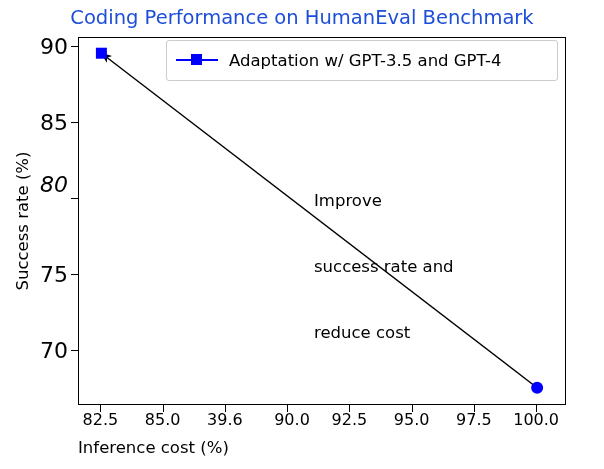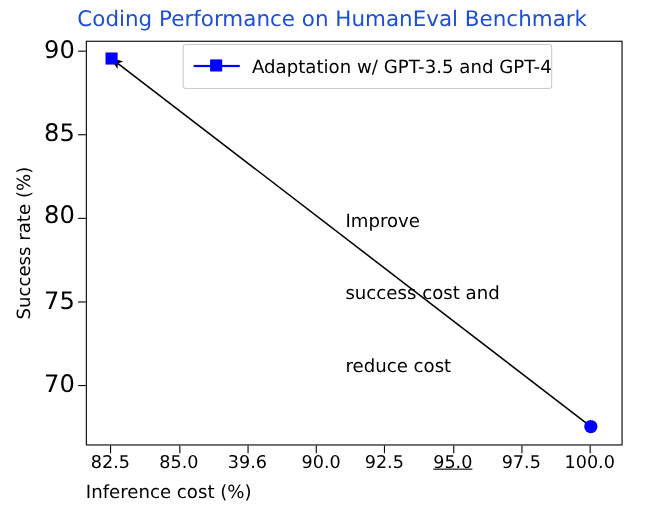--- a/index.html
+++ b/index.html
@@ -119,21 +119,21 @@
     width: 0;
     height: 7px;
     border-left: 1.3px solid #000000;
   }
 
   
   #legend {
     position: absolute;
     left: 166px;
     top: 40px;
-    width: 336px;
+    width: 392px;
     border: 1px solid #cccccc;
     border-radius: 3px;
     background: #ffffff;
     box-sizing: border-box;
     padding: 6px 9px 7px 9px;
   }
   .legend-row {
     display: flex;
     align-items: center;
     height: 26px;
@@ -190,39 +190,39 @@
 </head>
 <body>
 
 <div id="figure">
 
   <div id="chart-title">Coding Performance on HumanEval Benchmark</div>
 
   <div class="ytick-holder" id="ytick-holder">
       <div class="ytick-text" style="top: 350.256px;">70</div>
       <div class="ytick-text" style="top: 274.223px;">75</div>
-      <div class="ytick-text" style="top: 196px;">80</div>
+      <div class="ytick-text" style="top: 184px; font-style: italic;">80</div>
       <div class="ytick-text" style="top: 122.157px;">85</div>
       <div class="ytick-text" style="top: 46.124px;">90</div>
     </div>
   <div id="ytickmarks">
       <div class="tickmark-y" style="top: 350.256px;"></div>
       <div class="tickmark-y" style="top: 274.223px;"></div>
       <div class="tickmark-y" style="top: 198.19px;"></div>
       <div class="tickmark-y" style="top: 122.157px;"></div>
       <div class="tickmark-y" style="top: 46.124px;"></div>
     </div>
 
   <div id="xtick-holder">
       <div class="xtick-text" style="left: 100.408px;">82.5</div>
       <div class="xtick-text" style="left: 162.653px;">85.0</div>
       <div class="xtick-text" style="left: 224.898px;">39.6</div>
       <div class="xtick-text" style="left: 292px;">90.0</div>
       <div class="xtick-text" style="left: 349.388px;">92.5</div>
-      <div class="xtick-text" style="left: 411.633px; text-decoration: underline;">95.0</div>
+      <div class="xtick-text" style="left: 411.633px;">95.0</div>
       <div class="xtick-text" style="left: 473.878px;">97.5</div>
       <div class="xtick-text" style="left: 536.122px;">100.0</div>
     </div>
   <div id="xtickmarks">
       <div class="tickmark-x" style="left: 100.408px;"></div>
       <div class="tickmark-x" style="left: 162.653px;"></div>
       <div class="tickmark-x" style="left: 224.898px;"></div>
       <div class="tickmark-x" style="left: 287.143px;"></div>
       <div class="tickmark-x" style="left: 349.388px;"></div>
       <div class="tickmark-x" style="left: 411.633px;"></div>
@@ -246,21 +246,21 @@
       <g id="series-graphics">
           <line x1="458.1224489795918" y1="349.75206611570263" x2="22.408163265306257" y2="15.206611570247901" stroke="#000000" stroke-width="1.4" marker-end="url(#arrowhead)"></line>
           <rect x="16.908163265306257" y="9.706611570247901" width="11" height="11" fill="#0000ff"></rect>
           <circle cx="458.1224489795918" cy="349.75206611570263" r="6" fill="#0000ff"></circle>
         </g>
     </svg>
   </div>
 
   <div id="annotation">
     <div>Improve</div>
-    <div>success cost and</div>
+    <div>success rate and</div>
     <div>reduce cost</div>
   </div>
 
   <div id="legend">
     <div class="legend-row">
       <span class="legend-swatch">
         <span class="legend-line"></span>
         <span class="legend-marker-square"></span>
       </span>
       <span class="legend-label">Adaptation w/ GPT-3.5 and GPT-4</span>

